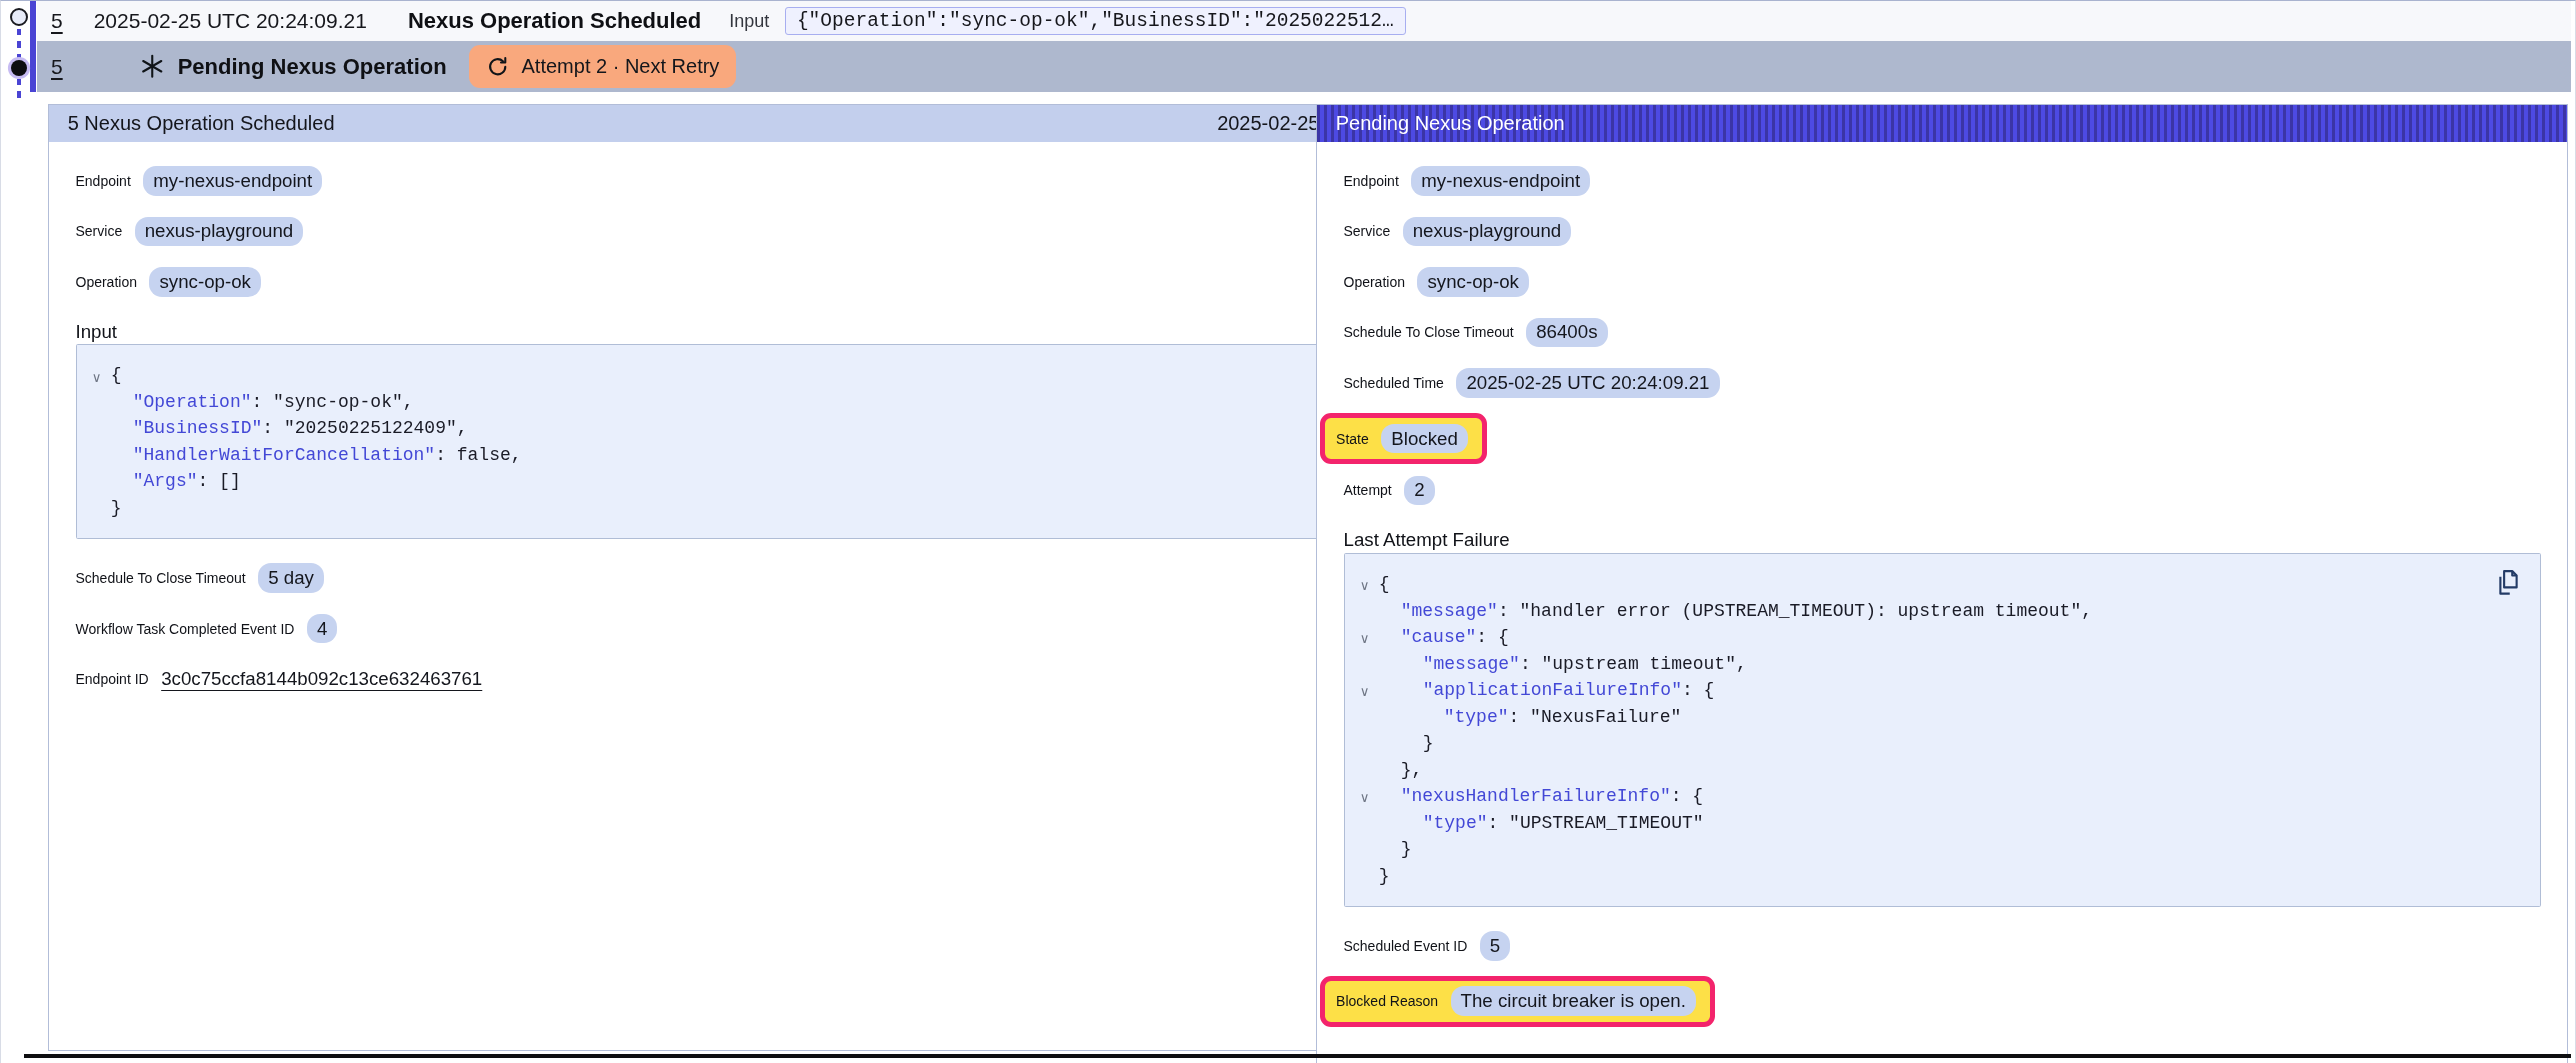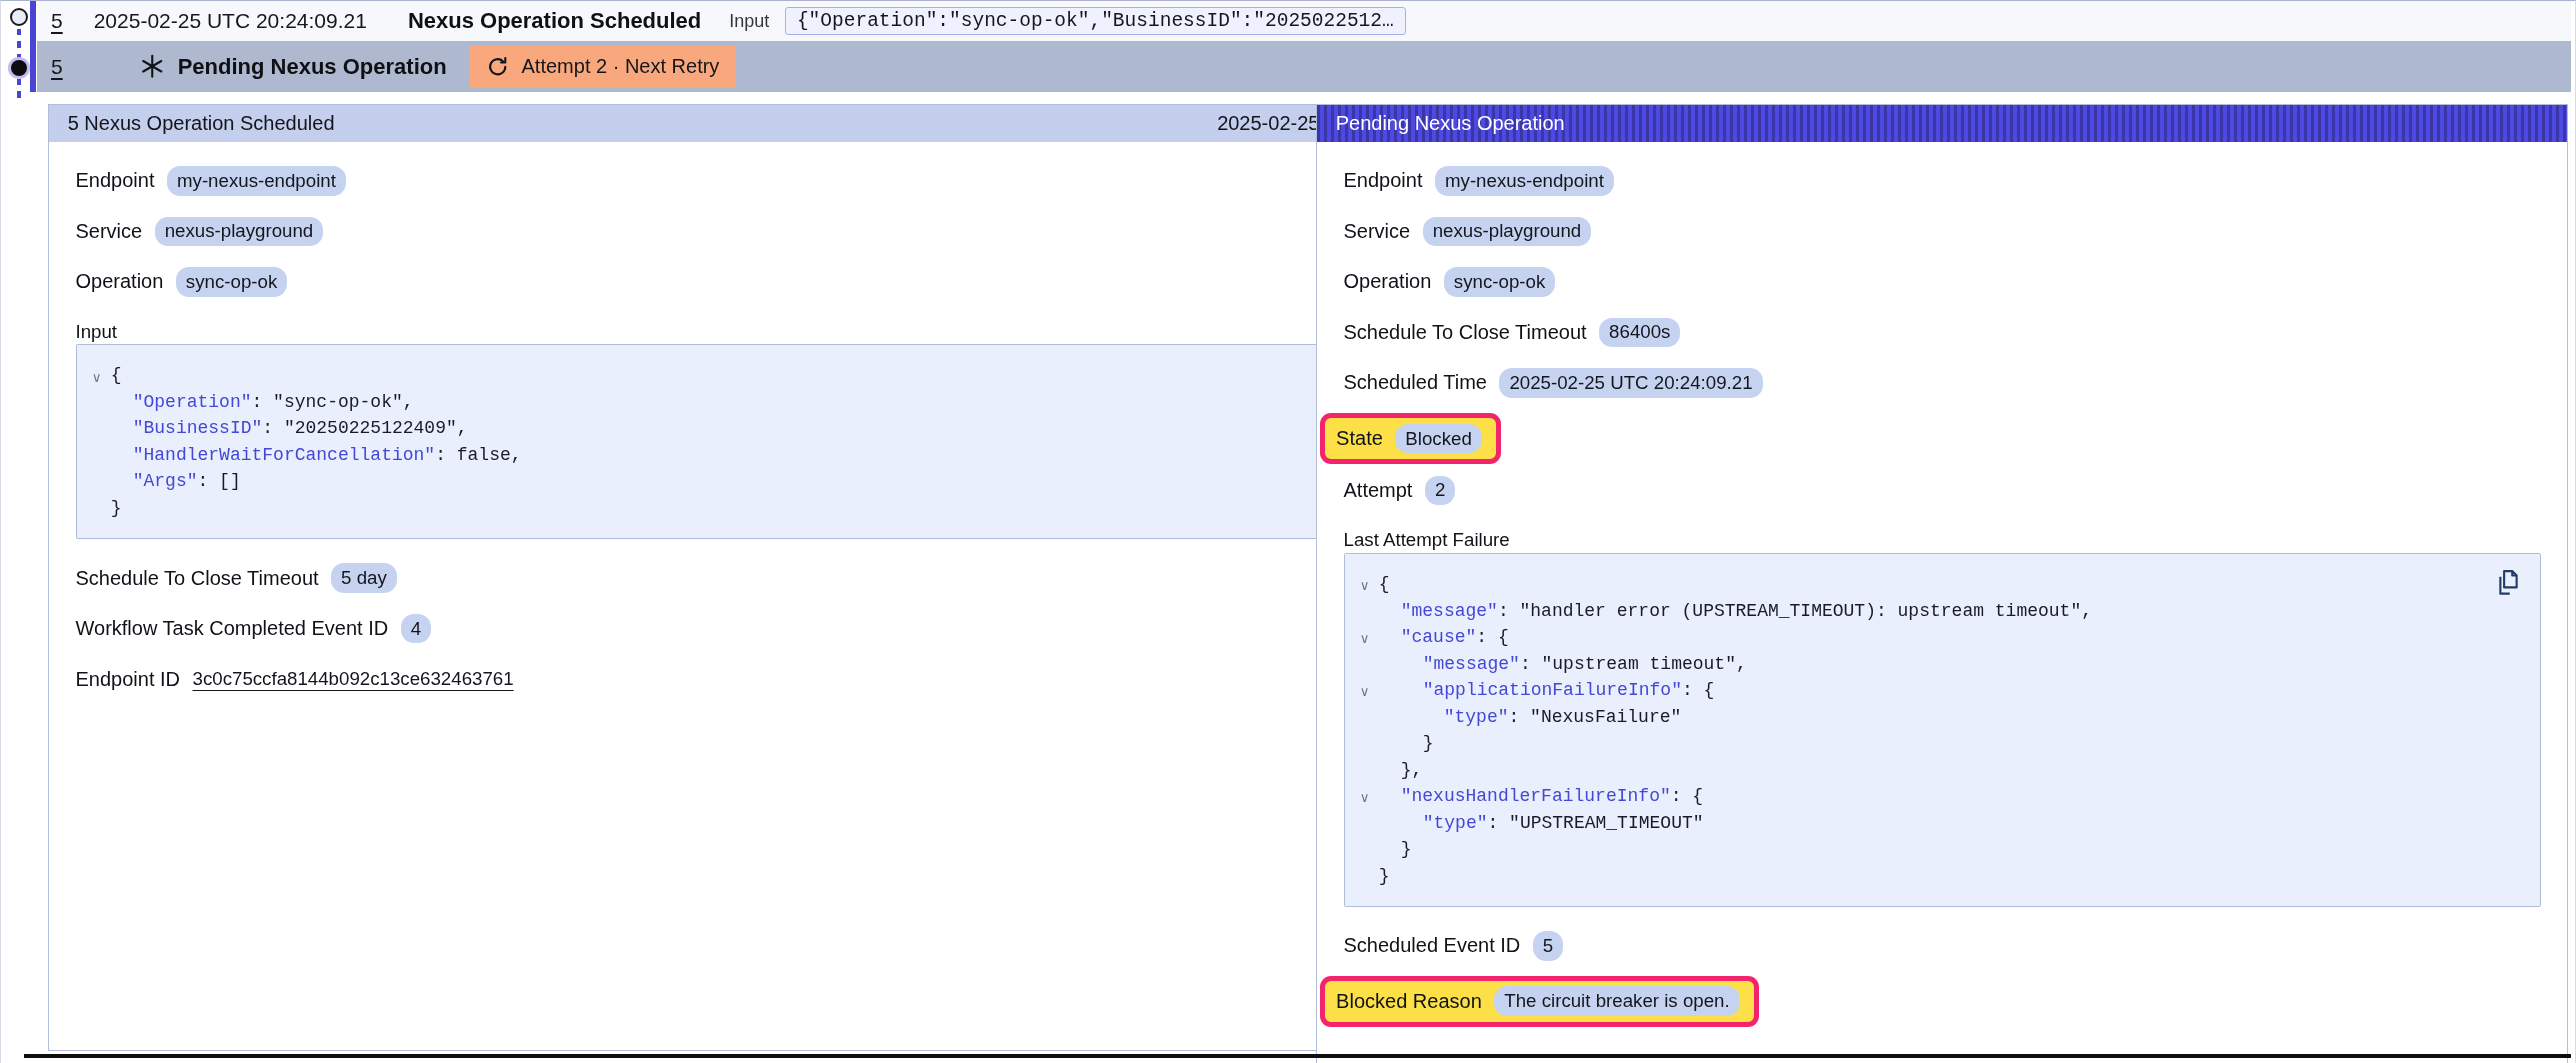--- a/index.html
+++ b/index.html
@@ -28,34 +28,34 @@
           text-underline-offset:3.9px;cursor:pointer;}
   .evt-time{margin-left:31px;font-size:21px;color:#16171C;}
   .evt-title{margin-left:41px;font-size:22px;font-weight:700;color:#0F1014;}
   .evt-input-label{margin-left:28px;font-size:18px;color:#33363E;}
   .evt-input-chip{margin-left:15.6px;font-family:"Liberation Mono",monospace;font-size:19.5px;
         color:#16171C;background:#EFF1FE;border:1.6px solid #A7AEF0;border-radius:3.1px;
         padding:2.3px 11px;white-space:nowrap;cursor:pointer;}
   .asterisk{margin-left:76px;width:26.5px;height:26.5px;display:flex;align-items:center;}
   .pending-title{margin-left:12.5px;font-size:22px;font-weight:700;color:#0F1014;}
   .attempt-badge{margin-left:22px;display:flex;gap:12.5px;
-        background:var(--orange);padding:10px 17px;font-size:20px;color:#14161B;border-radius:2px;}
+        background:var(--orange);padding:10px 17px;font-size:20px;color:#14161B;border-radius:11px;}
   .retry-ic{display:flex;align-items:center;}
   
   .panel{position:absolute;top:103px;background:#fff;border:1.6px solid #B2BDD8;box-sizing:border-box;}
   .panel-left{left:47px;width:1449px;height:947px;}
   .panel-right{left:1315px;width:1252px;height:961px;border-bottom:none;overflow:hidden;}
   .panel-header{height:37px;display:flex;align-items:center;justify-content:space-between;
         padding:0 18.7px;font-size:20px;color:#14151B;}
   .left-header{background:var(--hdrbg);}
   .right-header{background:repeating-linear-gradient(90deg,var(--sd) 0px,var(--sd) 3.1px,var(--sl) 3.1px,var(--sl) 7px);
         color:#FFFFFF;justify-content:flex-start;}
   .panel-body{padding:23.4px 26.5px 0;}
   .field-row{display:flex;align-items:center;min-height:31px;margin-bottom:19.5px;}
-  .field-label{font-size:20px;color:#101218;margin-right:12.5px;white-space:nowrap;}
+  .field-label{font-size:14px;color:#101218;margin-right:12.5px;white-space:nowrap;}
   .badge{font-size:18.7px;color:#14161D;background:var(--badge);padding:3.9px 10px;border-radius:13px;
         white-space:nowrap;}
   .field-link{font-size:18.7px;color:#14161D;text-decoration:underline;text-underline-offset:4.7px;
         cursor:pointer;}
   .field-row.hl-row{margin:-4.7px 0 11px -23.4px;}
   .hl-box{position:relative;z-index:10;display:inline-flex;align-items:center;background:#fde047;
         border:5.5px solid var(--pink);border-radius:11px;padding:5.5px 14px 5.5px 11px;}
   .section-label{font-size:18.7px;color:#101218;margin-top:23.4px;height:23.4px;}
   .code-block{position:relative;background:var(--codebg);border:1.6px solid #B0BDD6;border-radius:1.6px;
         padding:17px 22px 17px 6.2px;margin-top:0;}

